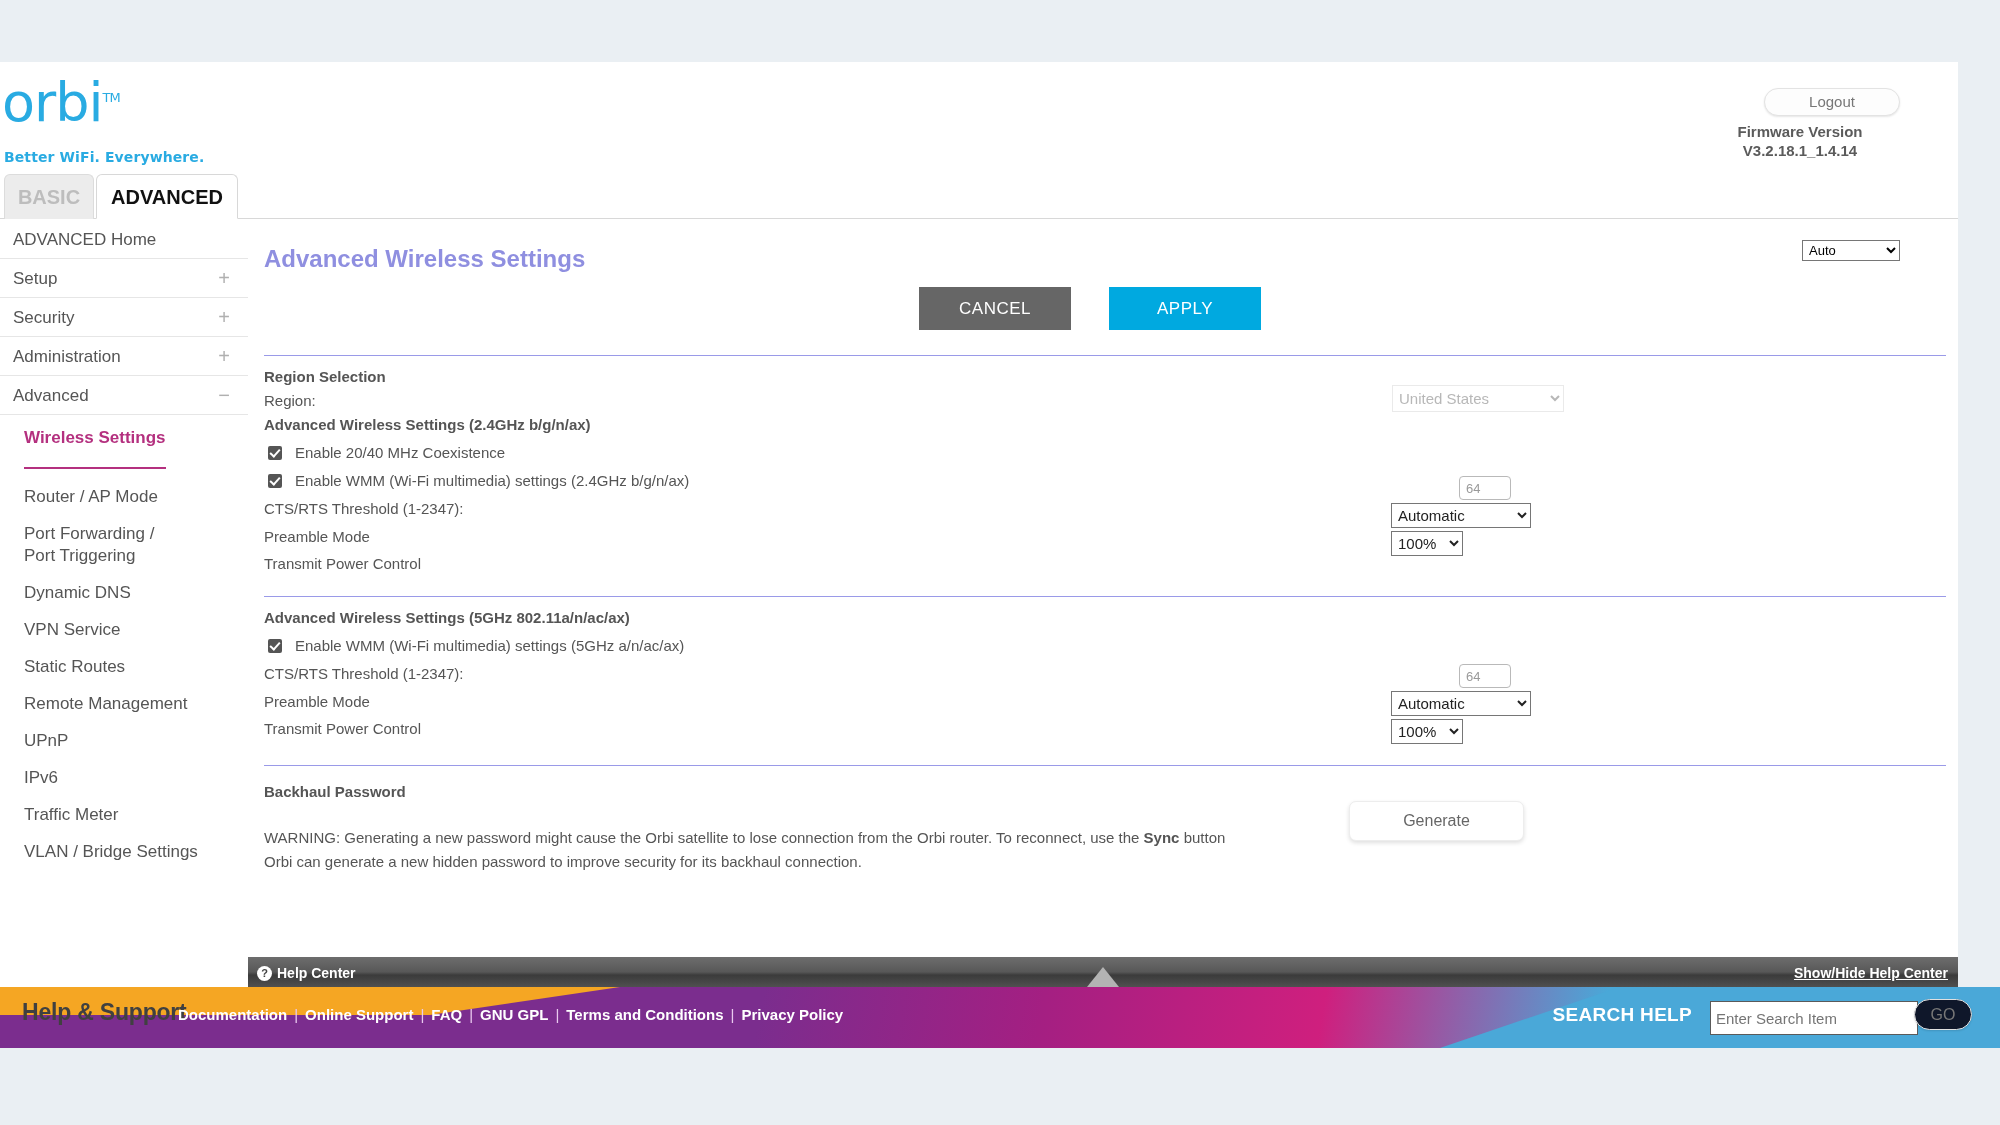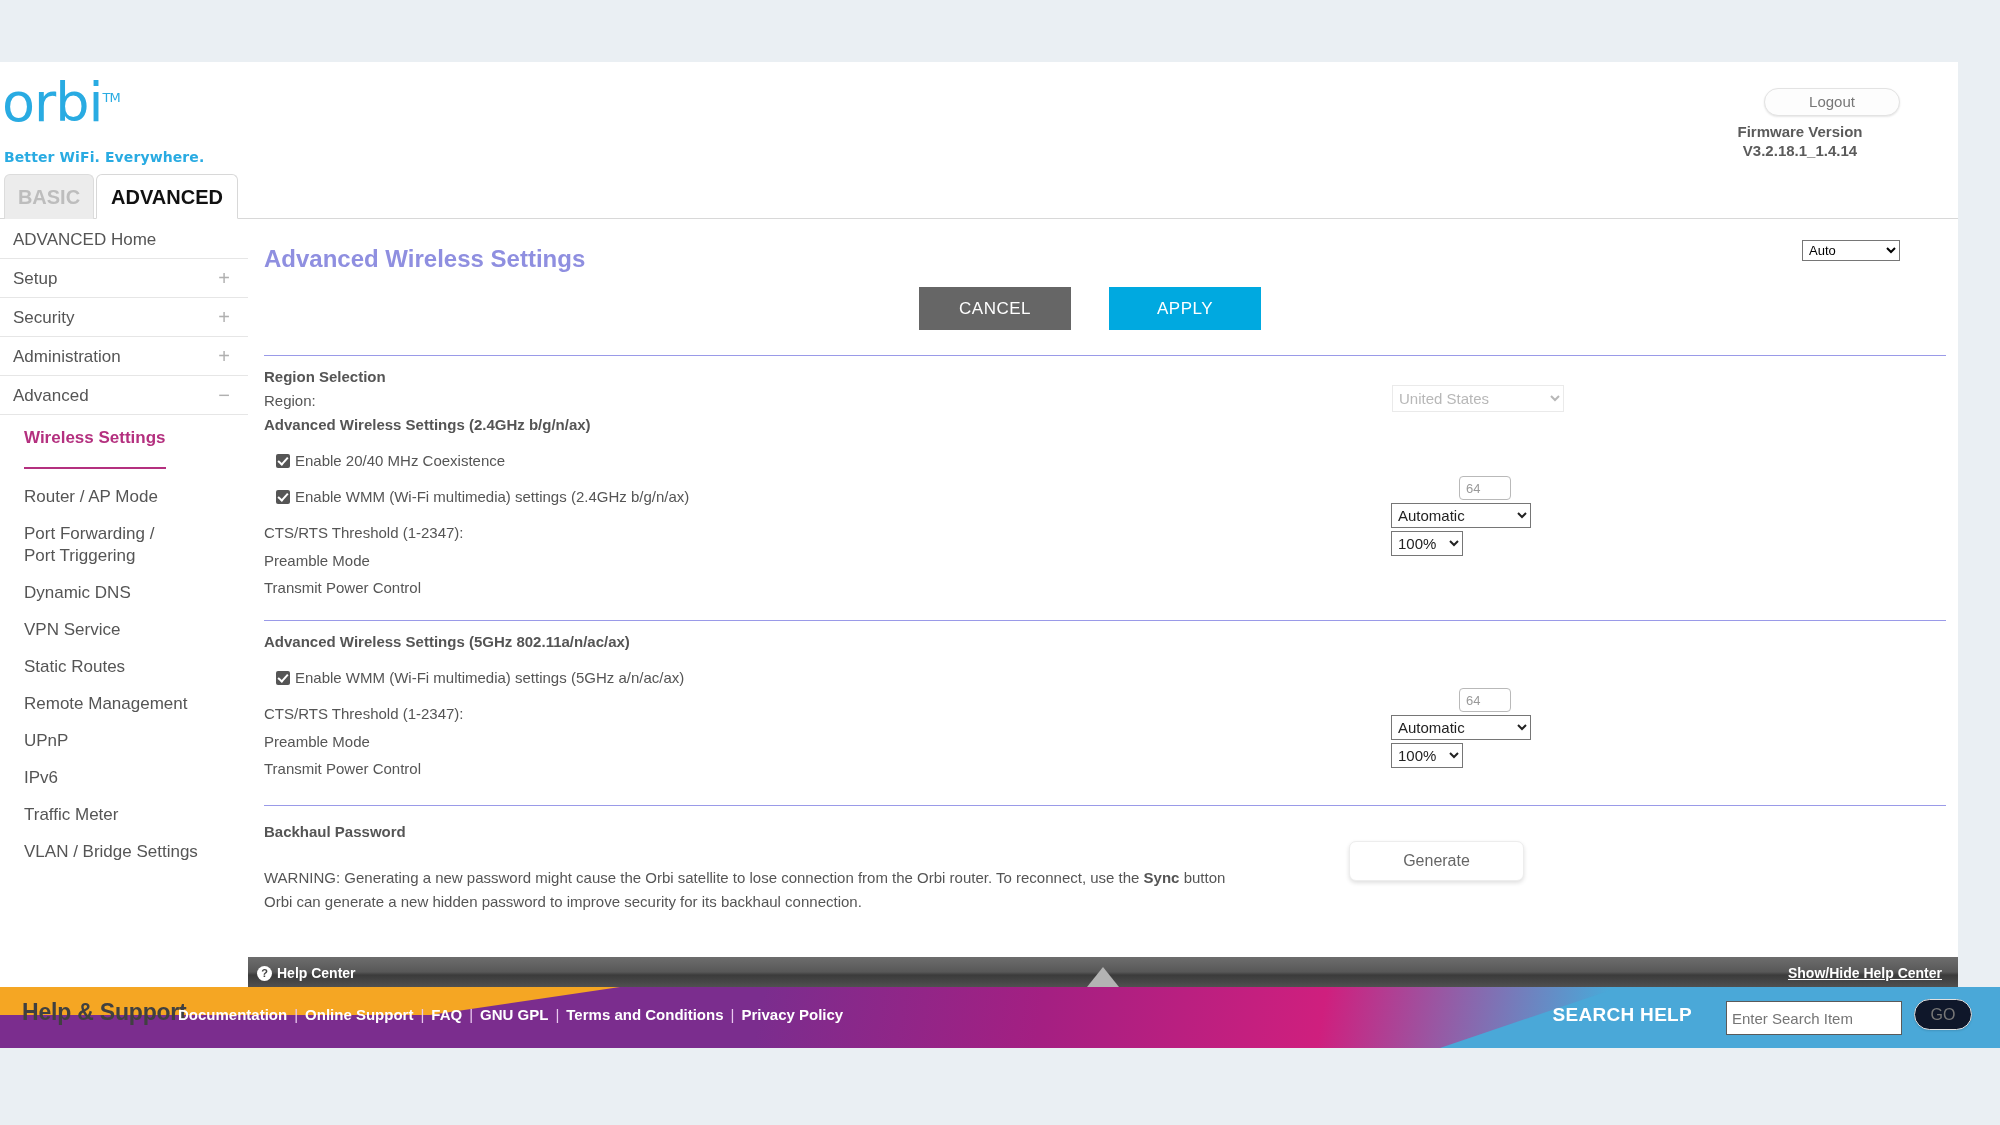--- a/index.html
+++ b/index.html
@@ -222,21 +222,22 @@
   }
   .txt {
     font-size: 15px;
     color: #555;
     line-height: 24px;
   }
   .cb-row {
     display: flex;
     align-items: center;
     line-height: 24px;
-    margin: 12px;
+    margin: 4px;
+    gap: 8px;
   }
   .cbox {
     width: 14px; height: 14px;
     background: #555;
     border-radius: 2px;
     margin-right: 5px;
     position: relative;
     flex: none;
     cursor: pointer;
   }
@@ -318,21 +319,21 @@
     background: #fff;
     color: #444;
     font-size: 11px;
     font-weight: bold;
     line-height: 15px;
     text-align: center;
     margin-right: 5px;
   }
   .helpbar-right {
     position: absolute;
-    right: 16px; top: 0;
+    right: 10px; top: 0;
     height: 33px; line-height: 33px;
     font-size: 14px;
     font-weight: bold;
     text-decoration: underline;
     cursor: pointer;
   }
   .helpbar-arrow {
     position: absolute;
     left: 50%; top: 10px;
     margin-left: -16px;
@@ -409,22 +410,22 @@
   .search-label {
     position: absolute;
     right: 308px; top: 17px;
     font-size: 19px;
     font-weight: bold;
     color: #ffffff;
     letter-spacing: 0.3px;
   }
   .search-input {
     position: absolute;
-    right: 98px; top: 14px;
-    width: 176px; height: 27px;
+    right: 82px; top: 14px;
+    width: 208px; height: 27px;
     border: 1px solid #5a5a5a;
     background: #fff;
     font-size: 15px;
     padding: 16px 5px;
     font-family: "Liberation Sans", sans-serif;
     color: #333;
   }
   .go-btn {
     position: absolute;
     right: 28px; top: 12px;

